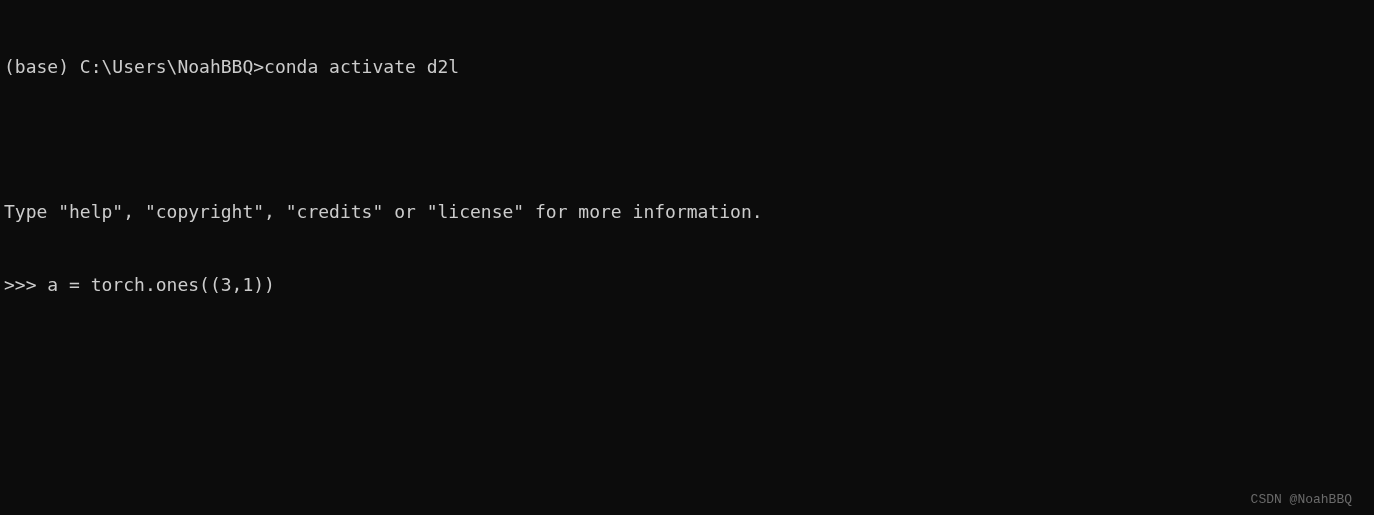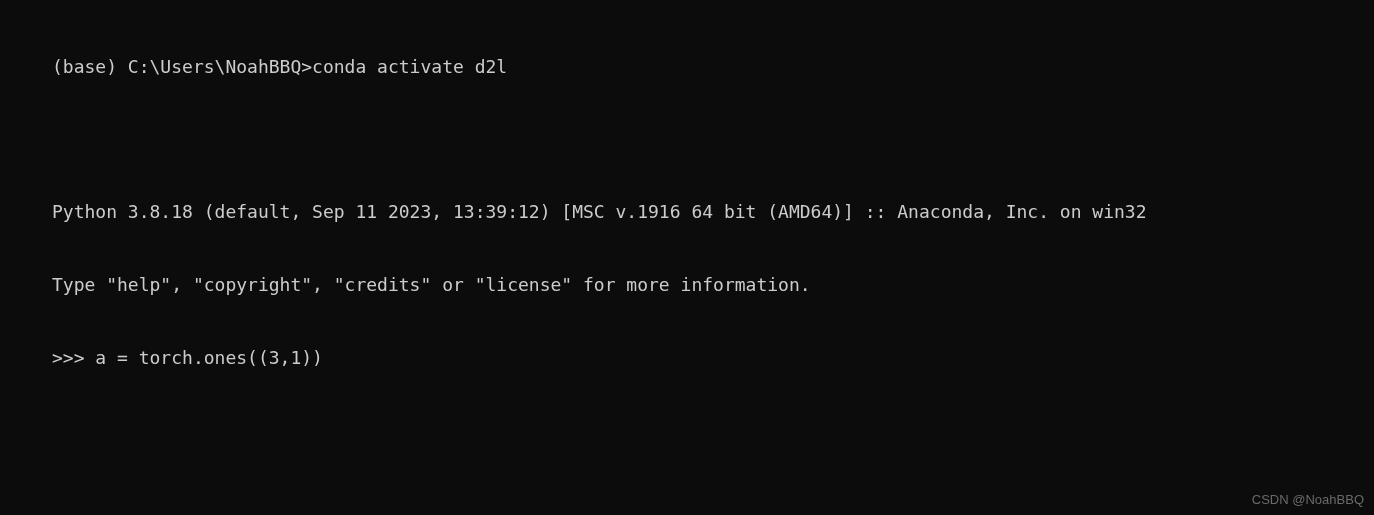--- a/index.html
+++ b/index.html
@@ -18,38 +18,36 @@
       padding: 6px 4px;
       position: relative;
       overflow: hidden;
     }
     .terminal {
       white-space: pre;
       font-family: inherit;
     }
     .line {
       display: block;
-      margin-left: 48px;
     }
     .watermark {
       position: absolute;
       bottom: 6px;
-      right: 10px;
+      right: 22px;
       color: #6a6a6a;
       font-size: 13px;
-      font-family: Liberation Sans, sans-serif;
+      font-family: Liberation Mono, monospace;
     }
   </style>
 </head>
 <body>
 
 <div class="terminal">
   <span class="line">(base) C:\Users\NoahBBQ&gt;conda activate d2l</span>
   <span class="line">&nbsp;</span>
-  <span class="line">Python 3.8.18 (default, Sep 11 2023, 13:39:12) [MSC v.1916 64 bit (AMD64)] :: Anaconda, Inc. on win32</span>
   <span class="line">Type "help", "copyright", "credits" or "license" for more information.</span>
   <span class="line">&gt;&gt;&gt; a = torch.ones((3,1))</span>
   
   
   
   
   
   
   
   

